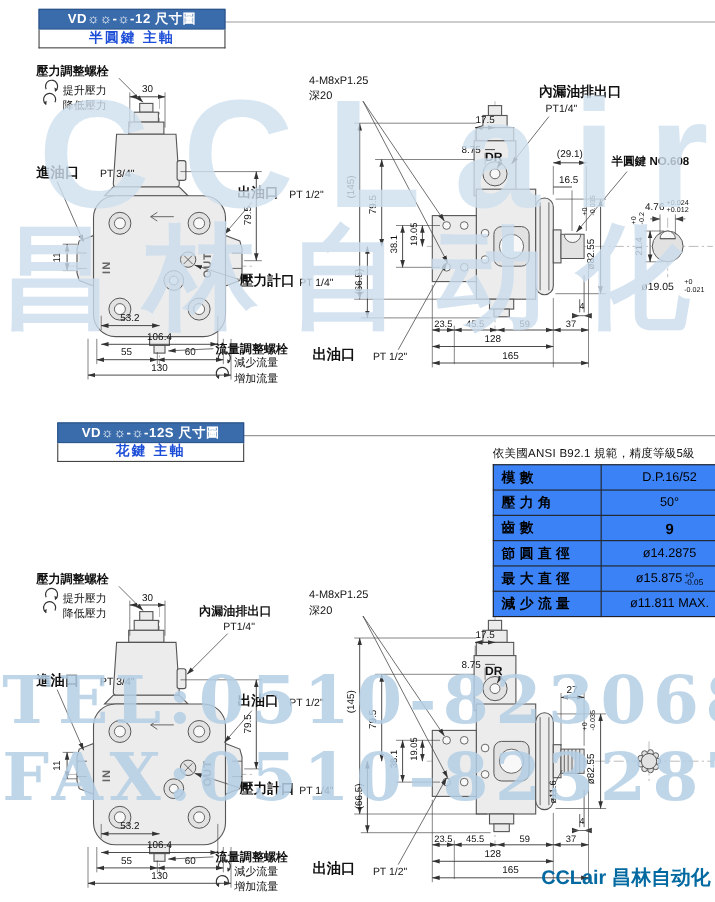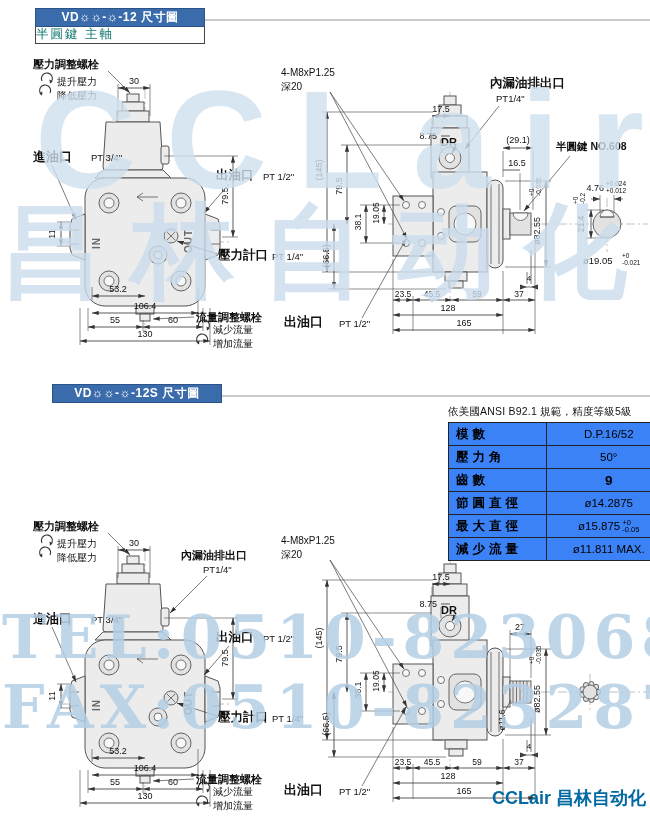--- a/index.html
+++ b/index.html
@@ -9,22 +9,22 @@
   .wm{position:absolute;white-space:nowrap;pointer-events:none;z-index:5;line-height:1;}
   .wm1a{top:70px;left:35px;font-weight:bold;font-size:140px;letter-spacing:30px;color:#cfe0ef;opacity:.8;}
   .wm1b{top:200px;left:0px;font-weight:bold;font-size:103px;letter-spacing:28px;color:#cbdded;opacity:.8;}
   .wm2a{top:607px;left:2px;font-family:"DejaVu Serif",serif;font-weight:bold;font-size:60px;letter-spacing:6px;color:#b4cfe6;opacity:.85;}
   .wm2b{top:677px;left:2px;font-family:"DejaVu Serif",serif;font-weight:bold;font-size:60px;letter-spacing:6px;color:#b4cfe6;opacity:.85;}
   
   .hdr{position:absolute;left:35px;width:170px;z-index:3;}
   .hdr1{top:8px;} .hdr2{top:384px;margin-left:17px;}
   .hdr-title{height:17px;background:#3a6cab;border:1px solid #2c5387;color:#fff;
              font-weight:bold;font-size:12px;line-height:16px;text-align:center;letter-spacing:.5px;}
-  .hdr-sub{height:16px;background:#fff;border:1px solid #444;border-top:none;color:#0f766e;
-           font-weight:normal;font-size:12.5px;line-height:15px;text-align:left;letter-spacing:2px;}
+  .hdr-sub{height:16px;background:#fff;border:1px solid #444;border-top:none;color:#1d4ed8;
+           font-weight:bold;font-size:12.5px;line-height:15px;text-align:center;letter-spacing:2px;}
   
   .lay{position:absolute;left:0;z-index:1;}
   #svg1{top:0;} #svg2{top:378px;}
   
   .part{fill:#ececec;stroke:#555;stroke-width:1;}
   .part2{fill:#e2e2e2;stroke:#555;stroke-width:.9;}
   .part3{fill:#f8f8f8;stroke:#555;stroke-width:.8;}
   .ln{fill:none;stroke:#555;stroke-width:.8;}
   .cl{fill:none;stroke:#999;stroke-width:.6;stroke-dasharray:9 3 2 3;}
   .ext{fill:none;stroke:#444;stroke-width:.6;}
@@ -63,20 +63,21 @@
   <div class="wm wm2a">TEL:0510-82306871</div>
   <div class="wm wm2b">FAX:0510-82328771</div>
 
   <div class="hdr hdr1">
     <div class="hdr-title">VD☼☼-☼-12 尺寸圖</div>
     <div class="hdr-sub">半圓鍵 主軸</div>
   </div>
 
   <div class="hdr hdr2">
     <div class="hdr-title">VD☼☼-☼-12S 尺寸圖</div>
+    <div class="hdr-sub">花鍵 主軸</div>
   </div>
 
   <div class="spec">
     <p class="spec-note">依美國ANSI B92.1 規範，精度等級5級</p>
     <table>
       <tbody>
           <tr>
             <td class="l">模數</td>
           <td class="v">D.P.16/52</td>
           </tr>

